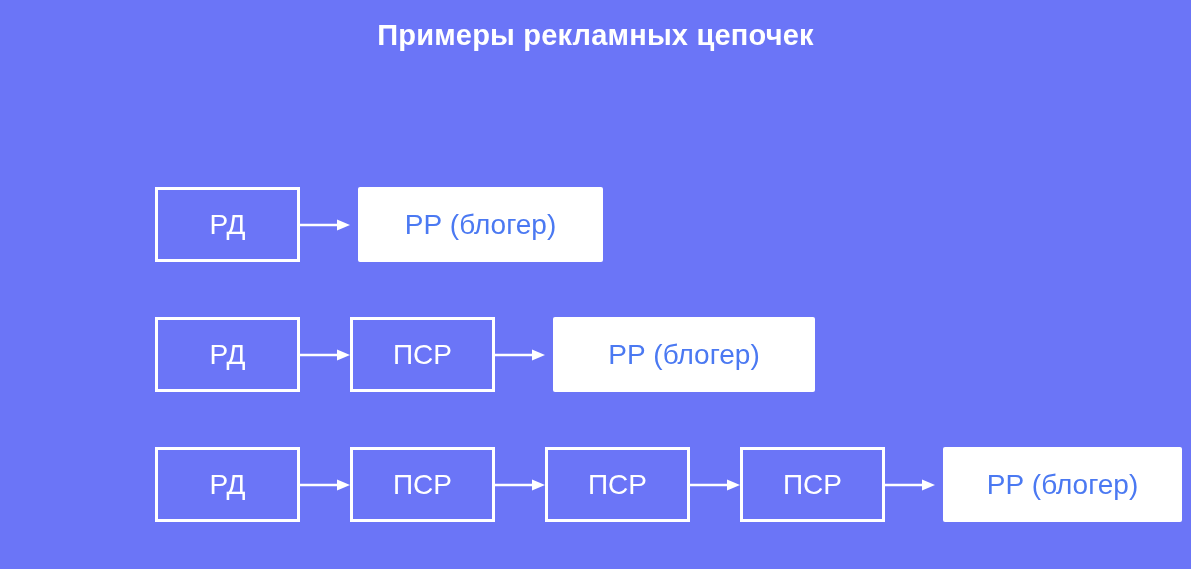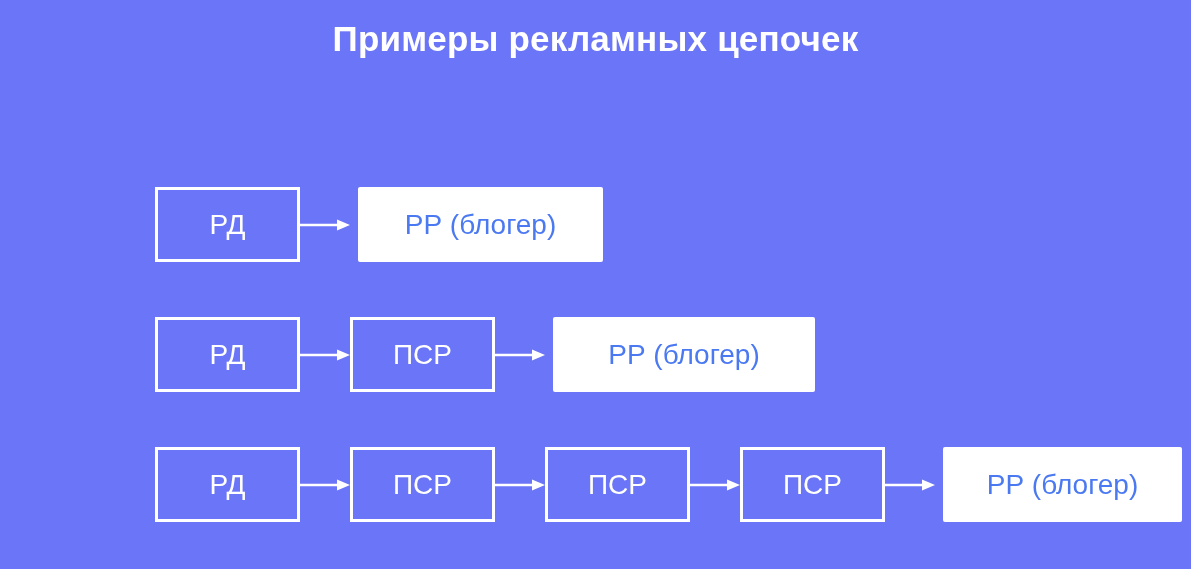--- a/index.html
+++ b/index.html
@@ -13,21 +13,21 @@
     width: 1191px; height: 571px;
     background: var(--bg, #6B75F7);
     overflow: hidden;
   }
   .title {
     position: absolute;
     top: 19px; left: 0;
     width: 100%;
     text-align: center;
     color: var(--title-color, #FFFFFF);
-    font-size: 35px;
+    font-size: 29px;
     font-weight: bold;
     letter-spacing: 0.2px;
   }
   .chain-row {
     position: absolute;
     display: flex;
     align-items: center;
     height: 75px;
     padding-left: 48px;
   }

